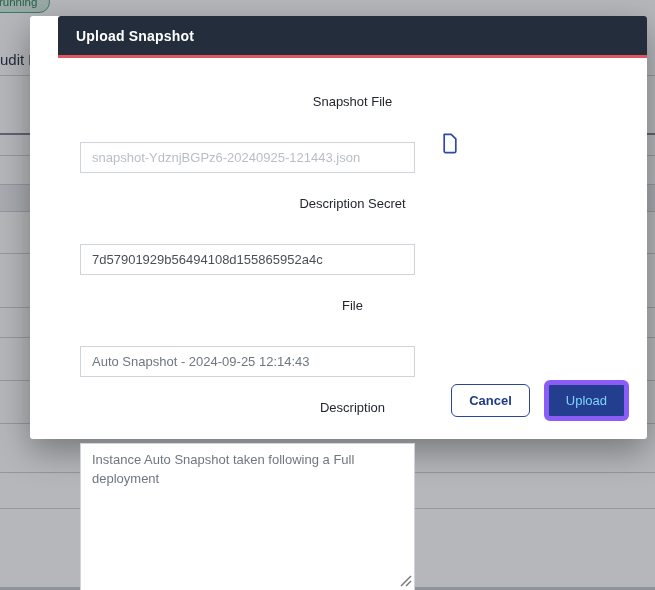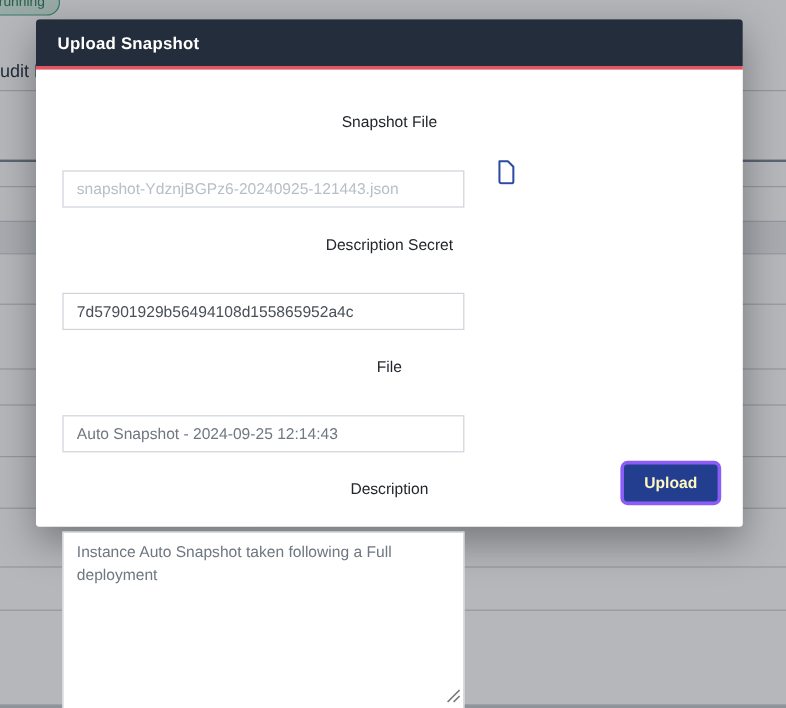--- a/index.html
+++ b/index.html
@@ -19,21 +19,21 @@
     background:#d6eee1;color:#2e7d5b;font-size:11.5px;white-space:nowrap;
   }
   .nav-fragment{
     position:absolute;left:0;top:51px;font-size:15px;color:#243247;white-space:nowrap;
   }
   
   .overlay{position:absolute;inset:0;background:rgba(30,36,46,0.33);}
   
   .modal{
     position:absolute;left:30px;top:16px;width:589px;height:423px;
-    background:#fff;border-radius:3px;box-shadow:0 12px 34px rgba(0,0,0,0.35);
+    background:#fff;border-radius:3px;box-shadow:0 12px 34px rgba(0,0,0,0.35);padding-left:28px;
   }
   .modal-header{
     height:39px;background:#232d3b;display:flex;align-items:center;
     padding-left:18px;border-radius:3px 3px 0 0;
   }
   .modal-title{color:#ffffff;font-size:14px;font-weight:bold;letter-spacing:.2px;}
   .red-line{height:3px;background:#e25563;}
   .modal-body{padding:36px 22px 0 22px;}
   .group{margin-bottom:23px;}
   .field-label{
@@ -54,21 +54,21 @@
   }
   .resize-handle{position:absolute;right:3px;bottom:4px;pointer-events:none;}
   .modal-footer{
     position:absolute;right:18px;bottom:18px;display:flex;gap:14px;align-items:center;
   }
   .btn{
     border-radius:6px;font-size:13px;font-weight:600;padding:7px 17px;
     cursor:pointer;font-family:"Liberation Sans",sans-serif;line-height:17px;
   }
   .btn-cancel{background:#ffffff;border:1px solid #2b4699;color:#1f3a8a;}
-  .btn-upload{background:#243e8f;border:3px solid #8b5cf6;color:#fef9c3;font-weight:bold;}
+  .btn-upload{background:#243e8f;border:5px solid #8b5cf6;color:#7dd3fc;font-weight:normal;}
 </style>
 </head>
 <body>
 
 <div class="stage">
 
   <div class="page">
     <div class="hline" style="top:75px"></div>
     <div class="row-band"></div>
     <div class="hline dark" style="top:133px"></div>
@@ -128,17 +128,18 @@
               <line x1="11" y1="1" x2="1" y2="11" stroke="#777" stroke-width="1.4"></line>
               <line x1="11" y1="6" x2="6" y2="11" stroke="#777" stroke-width="1.4"></line>
             </svg>
           </span>
         </div>
       </div>
 
     </div>
 
     <div class="modal-footer">
+      <button class="btn btn-cancel">Cancel</button>
       <button class="btn btn-upload">Upload</button>
     </div>
   </div>
 
 </div>
 
 </body></html>

